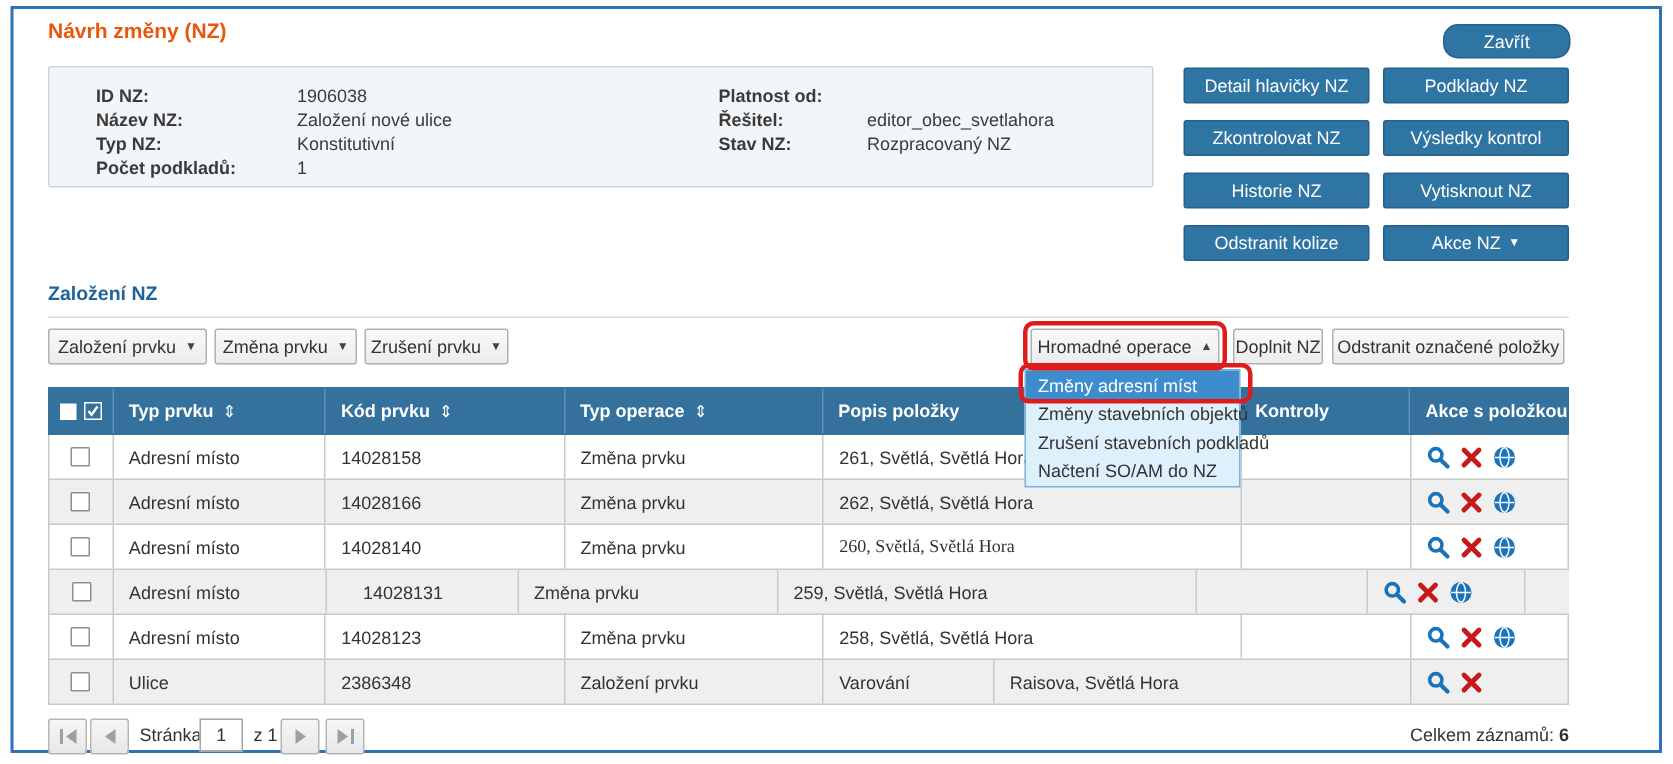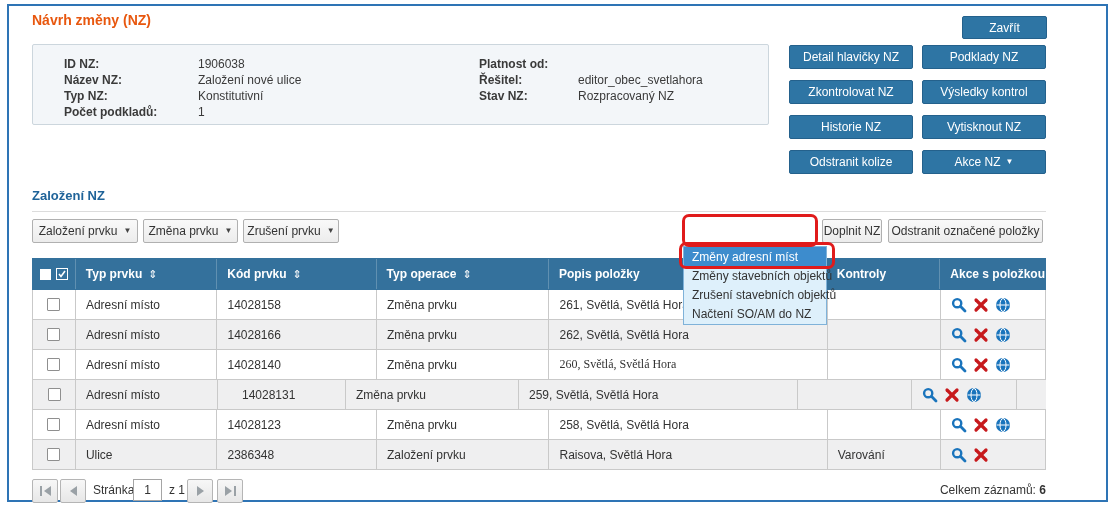--- a/index.html
+++ b/index.html
@@ -71,21 +71,21 @@
   .total b{font-weight:bold;}
 </style>
 </head>
 <body>
 
 <div class="screen">
   <div class="frame"></div>
 
   <div class="abs page-title">Návrh změny (NZ)</div>
 
-  <button class="btn-blue" style="left:962px;top:16px;width:85px;height:23px;">
+  <button class="btn-blue" style="left:962px;top:16px;width:85px;height:23px;border-radius:10px;">
     <span>Zavřít</span>
   </button>
 
   <div class="abs info-panel" id="infoPanel">
       <div class="info-label" style="left: 31px; top: 12px;">ID NZ:</div>
       <div class="info-value" style="left: 165px; top: 12px;">1906038</div>
       <div class="info-label" style="left: 31px; top: 28px;">Název NZ:</div>
       <div class="info-value" style="left: 165px; top: 28px;">Založení nové ulice</div>
       <div class="info-label" style="left: 31px; top: 44px;">Typ NZ:</div>
       <div class="info-value" style="left: 165px; top: 44px;">Konstitutivní</div>
@@ -138,31 +138,35 @@
       <button class="btn-gray" style="left: 143px; top: 219px; width: 95px; height: 24px;">
         <span>Změna prvku</span>
         <span class="caret">▼</span>
       </button>
       <button class="btn-gray" style="left: 243px; top: 219px; width: 96px; height: 24px;">
         <span>Zrušení prvku</span>
         <span class="caret">▼</span>
       </button>
     </div>
 
+  <button class="btn-gray" style="left:687px;top:219px;width:126px;height:24px;">
+    <span>Hromadné operace</span>
+    <span class="caret">▲</span>
+  </button>
   <button class="btn-gray" style="left:822px;top:219px;width:60px;height:24px;">
     <span>Doplnit NZ</span>
   </button>
   <button class="btn-gray" style="left:888px;top:219px;width:155px;height:24px;">
     <span>Odstranit označené položky</span>
   </button>
 
   <div class="abs dropdown" id="dropdownMenu">
       <div class="dd-item selected">Změny adresní míst</div>
       <div class="dd-item">Změny stavebních objektů</div>
-      <div class="dd-item">Zrušení stavebních objektů</div>
+      <div class="dd-item">Zrušení stavebních podkladů</div>
       <div class="dd-item">Načtení SO/AM do NZ</div>
     </div>
 
   <div class="red-box b1"></div>
   <div class="red-box b2"></div>
 
   <div class="abs table" id="itemsTable">
       <div class="thead">
         <div class="th ck hdr-icons" style="width: 43px; justify-content: center; padding-left: 0px;">
           <span class="hdr-sq"></span>
@@ -349,22 +353,22 @@
           </span>
         </div>
       </div>
       <div class="trow alt">
         <div class="td ck" style="width: 43px;">
           <span class="row-checkbox"></span>
         </div>
         <div class="td" style="width: 142px;">Ulice</div>
         <div class="td" style="width: 160px;">2386348</div>
         <div class="td" style="width: 173px;">Založení prvku</div>
+        <div class="td" style="width: 114px;">Varování</div>
         <div class="td" style="width: 279px;">Raisova, Světlá Hora</div>
-        <div class="td" style="width: 114px;">Varování</div>
         <div class="td act-icons" style="width: 105px; border-right: 1px solid var(--cell-border);">
           <span class="icon-btn">
             <svg width="16" height="16" viewBox="0 0 16 16">
               <circle cx="6.2" cy="6.2" r="4.1" fill="none" stroke="#1a74bc" stroke-width="2.4"></circle>
               <line x1="9.6" y1="9.6" x2="14" y2="14" stroke="#1a74bc" stroke-width="2.8" stroke-linecap="round"></line>
             </svg>
           </span>
           <span class="icon-btn">
             <svg width="16" height="16" viewBox="0 0 16 16">
               <line x1="3" y1="3" x2="13" y2="13" stroke="#c7191c" stroke-width="3.2" stroke-linecap="round"></line>

